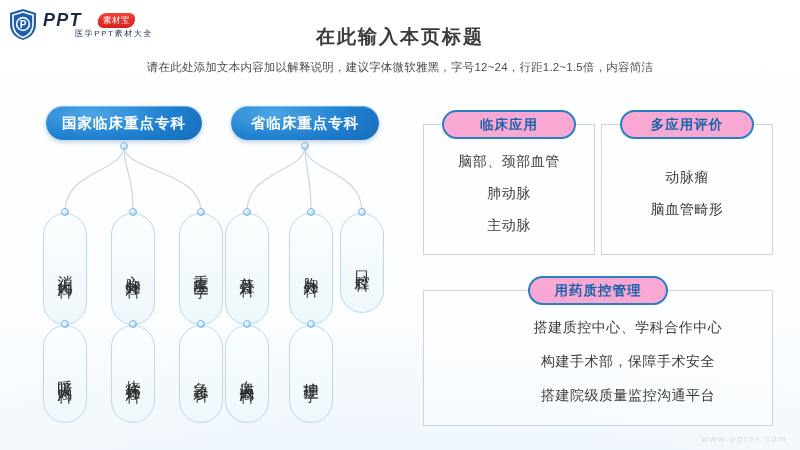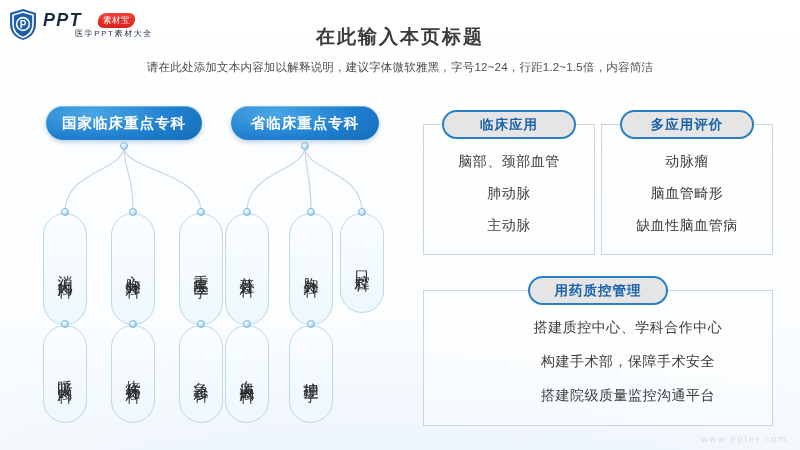--- a/index.html
+++ b/index.html
@@ -66,21 +66,21 @@
     display: flex; align-items: center; justify-content: center;
     font-weight: bold; white-space: nowrap;
   }
   .pill-solid {
     background: radial-gradient(120% 160% at 28% 22%, #4aa6e6 0%, #1f7fcf 45%, #0f5ea8 100%);
     color: #ffffff;
     box-shadow: 0 2px 5px rgba(20,90,150,.30), inset 0 1px 0 rgba(255,255,255,.35);
     font-size: 14.5px; letter-spacing: 1px;
   }
   .pill-outline {
-    background: #e5e5e5;
+    background: #f9a8d4;
     border: 2px solid #2a7fc4;
     color: #1a63a8;
     font-size: 13.5px; letter-spacing: 1px;
   }
   .node-dot {
     position: absolute; width: 8px; height: 8px; border-radius: 50%;
     background: radial-gradient(circle at 35% 32%, #ffffff 0%, #bfe0f4 55%, #6fb4e0 100%);
     border: 1px solid #7fb9e2; z-index: 6;
   }
   svg.connectors { position: absolute; left: 0; top: 0; z-index: 2; overflow: visible; }
@@ -249,21 +249,20 @@
   <div>主动脉</div>
 </div>
 
 <div class="panel" style="left:601px;top:124px;width:172px;height:131px;"></div>
 <div class="pill pill-outline panel-head" style="left:620px;top:110px;width:134px;">
   <span>多应用评价</span>
 </div>
 <div class="panel-lines" style="left:601px;top:140px;width:172px;height:108px;">
   <div>动脉瘤</div>
   <div>脑血管畸形</div>
-  <div>缺血性脑血管病</div>
 </div>
 
 <div class="panel" style="left:423px;top:290px;width:350px;height:136px;"></div>
 <div class="pill pill-outline panel-head" style="left:528px;top:276px;width:140px;">
   <span>用药质控管理</span>
 </div>
 <div class="panel-lines" style="left:423px;top:306px;width:410px;height:112px;gap:16px;">
   <div>搭建质控中心、学科合作中心</div>
   <div>构建手术部，保障手术安全</div>
   <div>搭建院级质量监控沟通平台</div>

